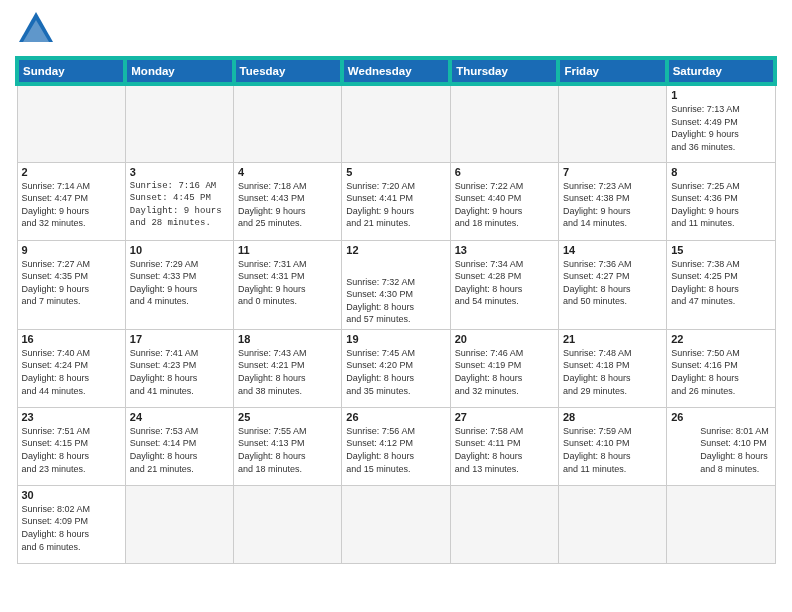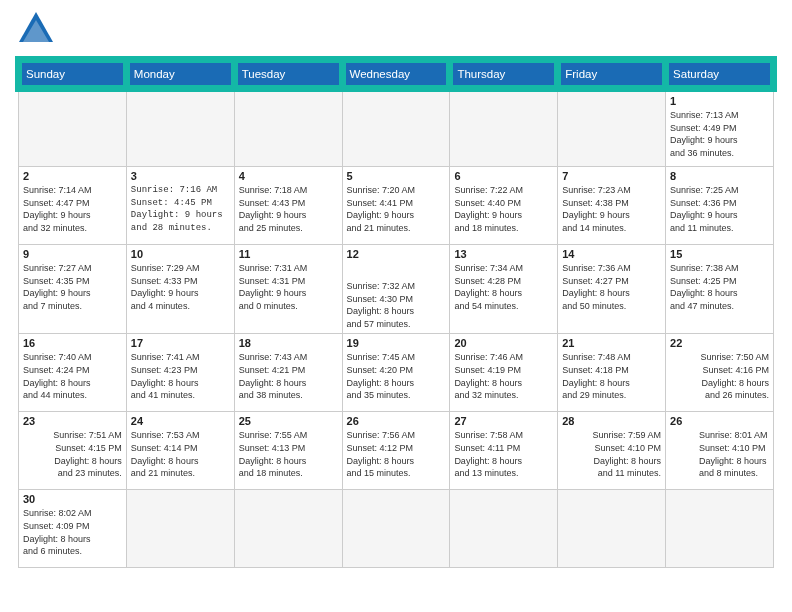--- a/index.html
+++ b/index.html
@@ -46,24 +46,24 @@
     }
     .calendar {
       width: 100%;
       border-collapse: collapse;
       table-layout: fixed;
     }
     .calendar thead th {
       background: #1a6bb5;
       color: #fff;
       font-size: 11.5px;
-      font-weight: normal;
+      font-weight: bold;
       padding: 5px 4px;
       text-align: left;
-      border: 7px solid #14b8a6;
+      border: 4px solid #14b8a6;
     }
     .calendar tbody td {
       border: 1px solid #ccc;
       vertical-align: top;
       padding: 3px 4px;
       font-size: 9.5px;
       color: #333;
       height: 78px;
       background: #fff;
     }
@@ -278,30 +278,30 @@
           </td>
           <td>
             <span class="day-number">21</span>
             <div class="day-info" style="white-space: pre-line;">Sunrise: 7:48 AM
 Sunset: 4:18 PM
 Daylight: 8 hours
 and 29 minutes.</div>
           </td>
           <td>
             <span class="day-number">22</span>
-            <div class="day-info" style="white-space: pre-line; text-align: right;">Sunrise: 7:50 AM
+            <div class="day-info" style="white-space: pre-line;">Sunrise: 7:50 AM
 Sunset: 4:16 PM
 Daylight: 8 hours
 and 26 minutes.</div>
           </td>
         </tr>
         <tr>
           <td>
             <span class="day-number">23</span>
-            <div class="day-info" style="white-space: pre-line; text-align: right;">Sunrise: 7:51 AM
+            <div class="day-info" style="white-space: pre-line;">Sunrise: 7:51 AM
 Sunset: 4:15 PM
 Daylight: 8 hours
 and 23 minutes.</div>
           </td>
           <td>
             <span class="day-number">24</span>
             <div class="day-info" style="white-space: pre-line;">Sunrise: 7:53 AM
 Sunset: 4:14 PM
 Daylight: 8 hours
 and 21 minutes.</div>
@@ -322,21 +322,21 @@
           </td>
           <td>
             <span class="day-number">27</span>
             <div class="day-info" style="white-space: pre-line;">Sunrise: 7:58 AM
 Sunset: 4:11 PM
 Daylight: 8 hours
 and 13 minutes.</div>
           </td>
           <td>
             <span class="day-number">28</span>
-            <div class="day-info" style="white-space: pre-line; text-align: right;">Sunrise: 7:59 AM
+            <div class="day-info" style="white-space: pre-line;">Sunrise: 7:59 AM
 Sunset: 4:10 PM
 Daylight: 8 hours
 and 11 minutes.</div>
           </td>
           <td>
             <span class="day-number">26</span>
             <div class="day-info" style="white-space: pre-line; margin-left: 29px;">Sunrise: 8:01 AM
 Sunset: 4:10 PM
 Daylight: 8 hours
 and 8 minutes.</div>

